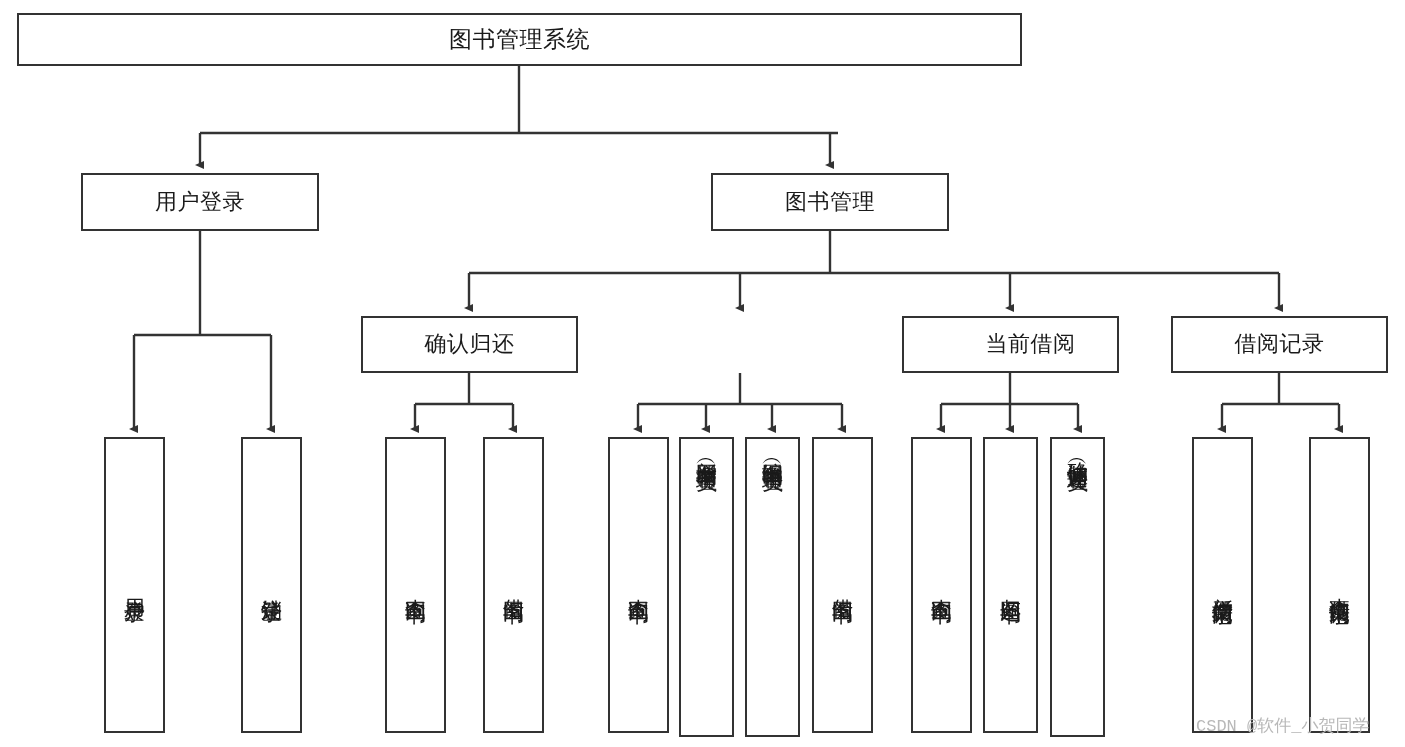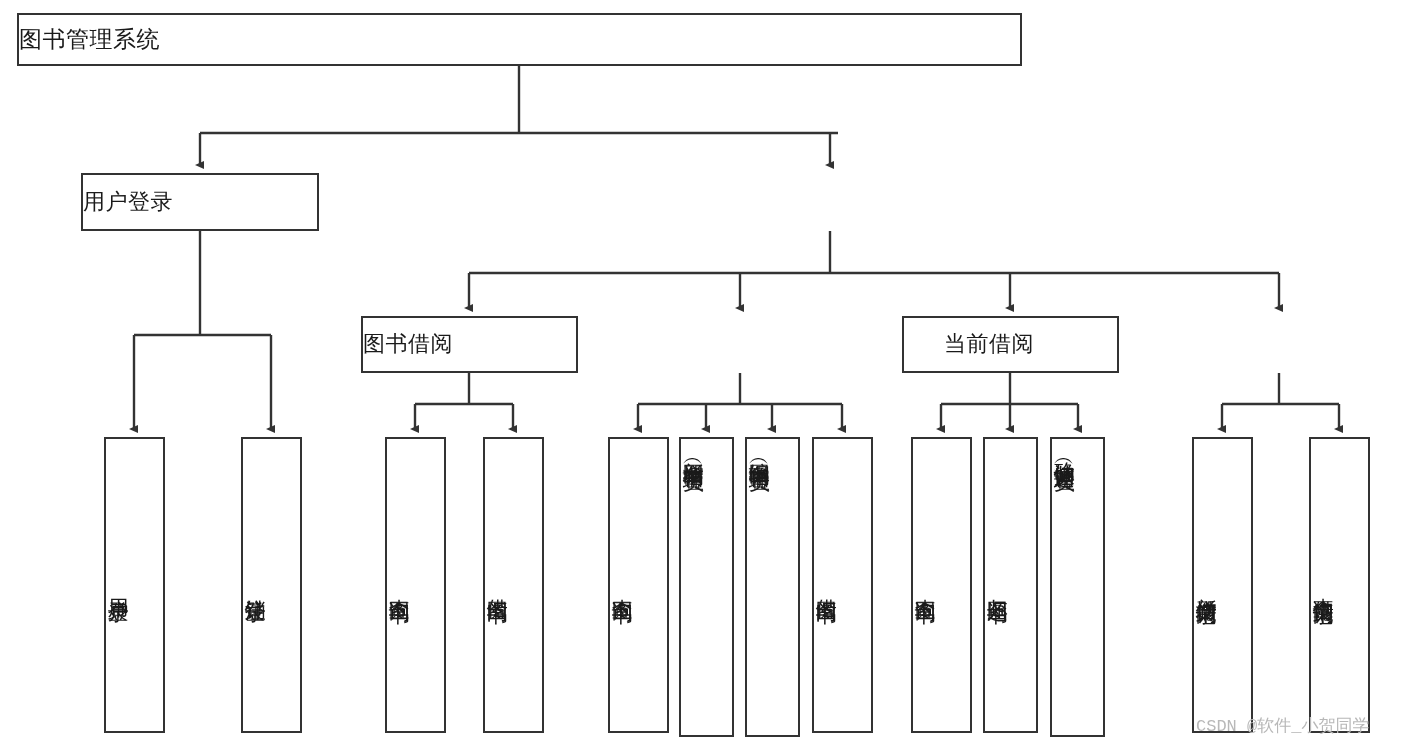--- a/index.html
+++ b/index.html
@@ -25,21 +25,21 @@
     height: 747px;
     pointer-events: none;
   }
   .node {
     position: absolute;
     box-sizing: border-box;
     border: 2px solid #333333;
     background: #ffffff;
     display: flex;
     align-items: center;
-    justify-content: flex-start;
+    justify-content: center;
     color: #1a1a1a;
     z-index: 2;
   }
   .node .lbl {
     display: block;
     text-align: center;
     line-height: 1.12;
   }
   
   .node.h .lbl {
@@ -130,27 +130,33 @@
     </g>
   </svg>
 
   <div class="node h root" style="left:17px; top:13px; width:1005px; height:53px;">
     <span class="lbl">图书管理系统</span>
   </div>
 
   <div class="node h" style="left:81px; top:173px; width:238px; height:58px;">
     <span class="lbl">用户登录</span>
   </div>
+  <div class="node h" style="left:711px; top:173px; width:238px; height:58px;">
+    <span class="lbl">图书管理</span>
+  </div>
 
   <div class="node h" style="left:361px; top:316px; width:217px; height:57px;">
-    <span class="lbl">图书借阅</span>
+    <span class="lbl">确认归还</span>
   </div>
   <div class="node h" style="left:902px; top:316px; width:217px; height:57px;padding-left:40px;">
     <span class="lbl">当前借阅</span>
   </div>
+  <div class="node h" style="left:1171px; top:316px; width:217px; height:57px;">
+    <span class="lbl">借阅记录</span>
+  </div>
 
   <div class="node v mid" style="left:104px; top:437px; width:61px; height:296px;">
     <span class="lbl">用户登录</span>
   </div>
   <div class="node v mid" style="left:241px; top:437px; width:61px; height:296px;">
     <span class="lbl">注销登录</span>
   </div>
 
   <div class="node v mid" style="left:385px; top:437px; width:61px; height:296px;">
     <span class="lbl">查询图书</span>

